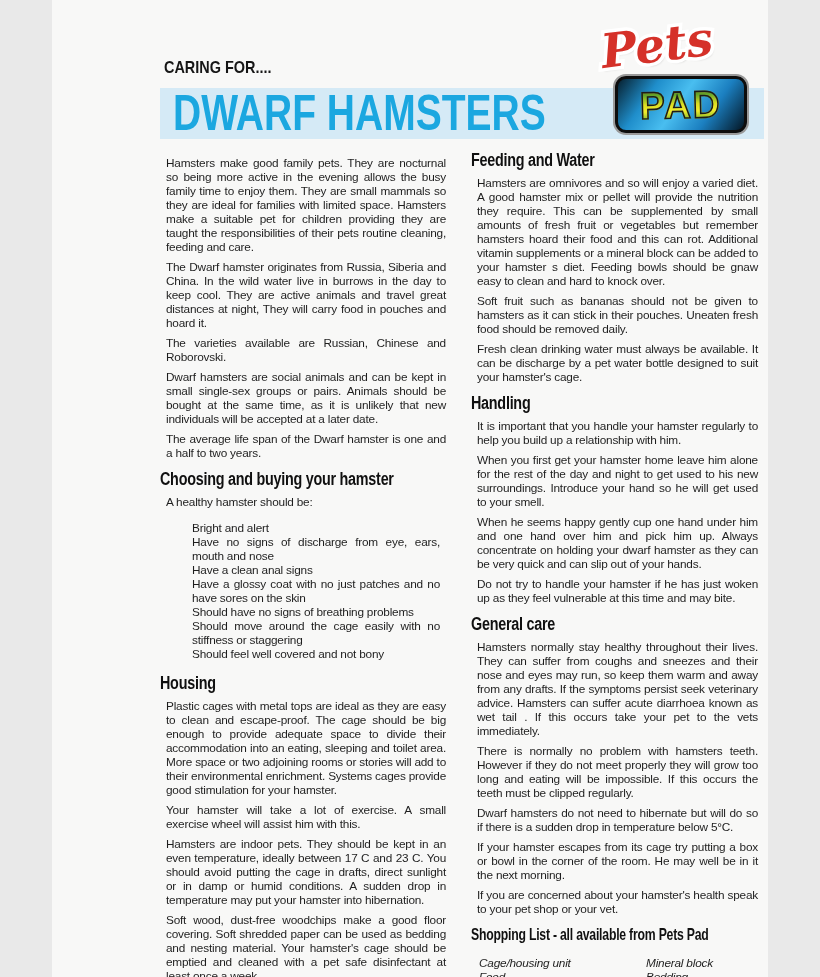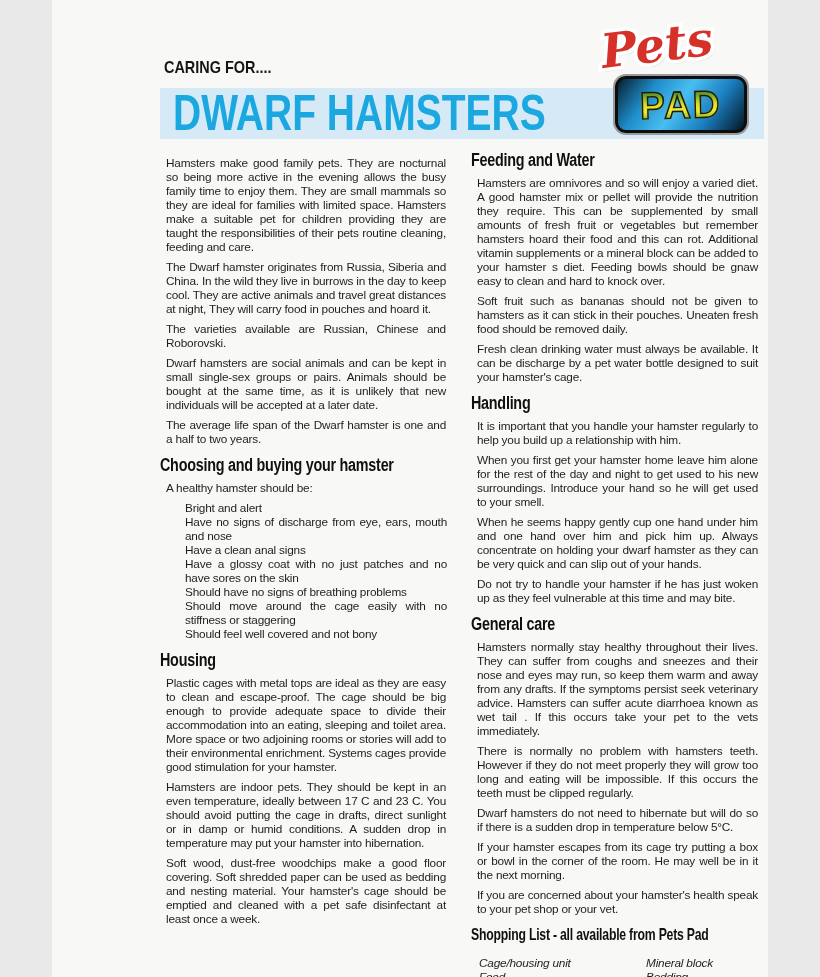--- a/index.html
+++ b/index.html
@@ -59,21 +59,21 @@
   .col.left  { left:108px; width:292px; }
   .col.right { left:419px; width:293px; }
   .col p { margin:6px; }
   h2 {
     font-size:17.5px; line-height:20px; margin:9px 0 3px; color:#101010;
     letter-spacing:-0.3px; text-align:left; white-space:nowrap;
     transform:scaleX(0.82); transform-origin:left top;
   }
   .col.right h2.first { margin-top:0; }
   h2.shopping { font-size:17px; transform:scaleX(0.72); }
-  ul.checklist { margin:5px; padding:0 0 0 20px; list-style:none; }
+  ul.checklist { margin:12px; padding:0 0 0 20px; list-style:none; }
   ul.checklist li { text-align:justify; }
   .shop { display:flex; }
   .shop ul { margin:8px; padding:0; list-style:none;font-style:italic; }
   .shop ul.shop-left { width:151px; }
   .photo { display:block; margin-top:5px; }
 </style>
 </head>
 <body>
 
 <div class="page">
@@ -85,39 +85,40 @@
   <div class="logo-box">
     <span class="pad-text">PAD</span>
   </div>
   <div class="pets-wrap">
     <span class="pets stroke">Pets</span>
     <span class="pets fill">Pets</span>
   </div>
 
   <div class="col left">
     <p>Hamsters make good family pets. They are nocturnal so being more active in the evening allows the busy family time to enjoy them. They are small mammals so they are ideal for families with limited space. Hamsters make a suitable pet for children providing they are taught the responsibilities of their pets routine cleaning, feeding and care.</p>
-    <p>The Dwarf hamster originates from Russia, Siberia and China. In the wild they live in burrows in the day to keep cool. They are active animals and travel great distances at night, They will carry food in pouches and hoard it.</p>
+    <p>The Dwarf hamster originates from Russia, Siberia and China. In the wild water live in burrows in the day to keep cool. They are active animals and travel great distances at night, They will carry food in pouches and hoard it.</p>
     <p>The varieties available are Russian, Chinese and Roborovski.</p>
     <p>Dwarf hamsters are social animals and can be kept in small single-sex groups or pairs. Animals should be bought at the same time, as it is unlikely that new individuals will be accepted at a later date.</p>
     <p>The average life span of the Dwarf hamster is one and a half to two years.</p>
 
     <h2>Choosing and buying your hamster</h2>
     <p>A healthy hamster should be:</p>
     <ul class="checklist">
       <li>Bright and alert</li>
       <li>Have no signs of discharge from eye, ears, mouth and nose</li>
       <li>Have a clean anal signs</li>
       <li>Have a glossy coat with no just patches and no have sores on the skin</li>
       <li>Should have no signs of breathing problems</li>
       <li>Should move around the cage easily with no stiffness or staggering</li>
       <li>Should feel well covered and not bony</li>
     </ul>
 
     <h2>Housing</h2>
     <p>Plastic cages with metal tops are ideal as they are easy to clean and escape-proof. The cage should be big enough to provide adequate space to divide their accommodation into an eating, sleeping and toilet area. More space or two adjoining rooms or stories will add to their environmental enrichment. Systems cages provide good stimulation for your hamster.</p>
+    <p>Your hamster will take a lot of exercise. A small exercise wheel will assist him with this.</p>
     <p>Hamsters are indoor pets. They should be kept in an even temperature, ideally between 17 C and 23 C. You should avoid putting the cage in drafts, direct sunlight or in damp or humid conditions. A sudden drop in temperature may put your hamster into hibernation.</p>
     <p>Soft wood, dust-free woodchips make a good floor covering. Soft shredded paper can be used as bedding and nesting material. Your hamster's cage should be emptied and cleaned with a pet safe disinfectant at least once a week.</p>
   </div>
 
   <div class="col right">
     <h2 class="first">Feeding and Water</h2>
     <p>Hamsters are omnivores and so will enjoy a varied diet. A good hamster mix or pellet will provide the nutrition they require. This can be supplemented by small amounts of fresh fruit or vegetables but remember hamsters hoard their food and this can rot. Additional vitamin supplements or a mineral block can be added to your hamster s diet. Feeding bowls should be gnaw easy to clean and hard to knock over.</p>
     <p>Soft fruit such as bananas should not be given to hamsters as it can stick in their pouches. Uneaten fresh food should be removed daily.</p>
     <p>Fresh clean drinking water must always be available. It can be discharge by a pet water bottle designed to suit your hamster's cage.</p>
 

